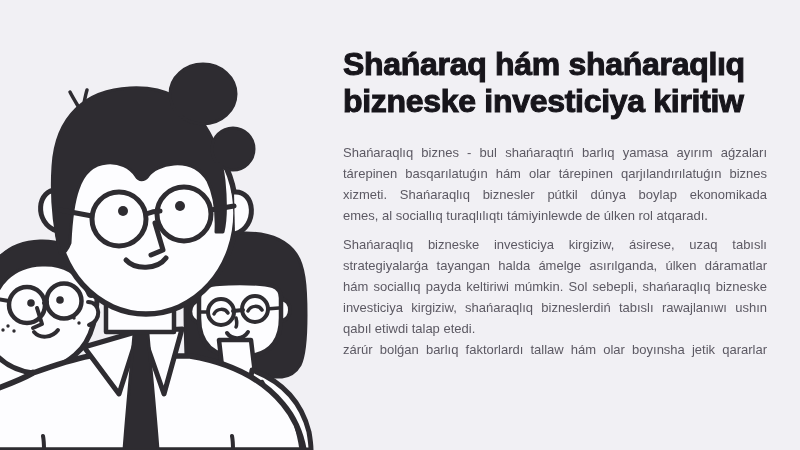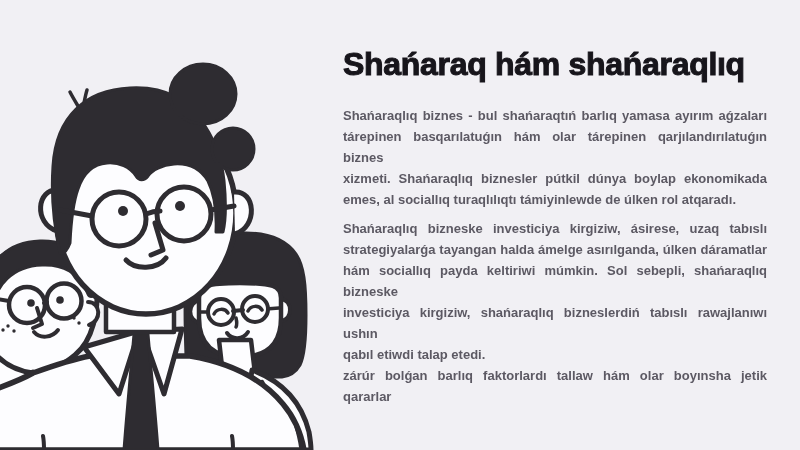--- a/index.html
+++ b/index.html
@@ -6,21 +6,21 @@
   .slide{
     position:relative;width:800px;height:450px;background:#f1f0f4;
     overflow:hidden;font-family:"Liberation Sans",sans-serif;
   }
   .art{position:absolute;left:0;top:0;display:block;}
   .text-col{position:absolute;left:343px;top:46px;width:424px;}
   .title{
     color:#17151b;font-weight:bold;font-size:32px;line-height:37px;
     letter-spacing:-0.3px;-webkit-text-stroke:1.05px #17151b;white-space:nowrap;
   }
-  .body-text{margin-top:22px;color:#5c5963;font-size:13px;line-height:21px;font-weight:bold;}
+  .body-text{margin-top:22px;color:#5c5963;font-size:13px;line-height:21px;}
   .para{margin:0 0 8px 0;}
   .b-line{text-align:justify;text-align-last:justify;}
   .b-line.b-last{text-align-last:left;}
 </style>
 </head>
 <body>
 
 <div class="slide">
 
   <svg class="art" width="330" height="450" viewBox="0 0 330 450">
@@ -117,20 +117,21 @@
         <path d="M 43,436 C 44,441 44,446 44,450"></path>
         <path d="M 232,436 C 233,441 233,446 233,450"></path>
         <path d="M 296,425 C 298,432 300,440 301,447"></path>
       </g>
     </g>
   </svg>
 
   <div class="text-col">
     <div class="title" id="title">
         <div class="t-line">Shańaraq hám shańaraqlıq</div>
+        <div class="t-line">bizneske investiciya kiritiw</div>
       </div>
     <div class="body-text" id="body">
         <div class="para">
           <div class="b-line">Shańaraqlıq biznes - bul shańaraqtıń barlıq yamasa ayırım aǵzaları</div>
           <div class="b-line">tárepinen basqarılatuǵın hám olar tárepinen qarjılandırılatuǵın biznes</div>
           <div class="b-line">xizmeti. Shańaraqlıq biznesler pútkil dúnya boylap ekonomikada</div>
           <div class="b-line b-last">emes, al sociallıq turaqlılıqtı támiyinlewde de úlken rol atqaradı.</div>
         </div>
         <div class="para">
           <div class="b-line">Shańaraqlıq bizneske investiciya kirgiziw, ásirese, uzaq tabıslı</div>

